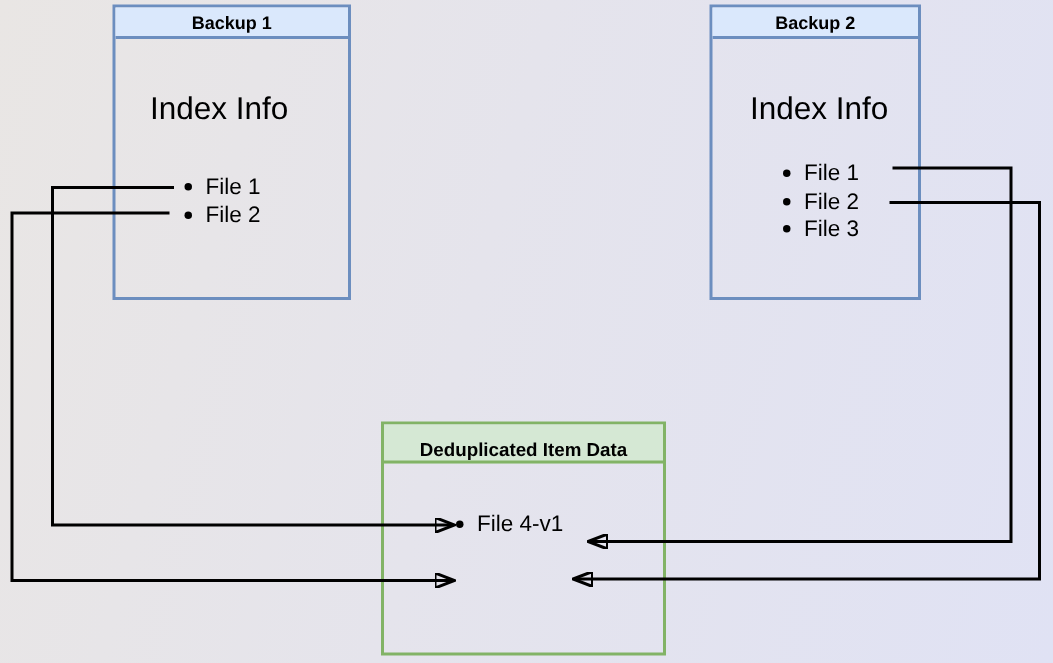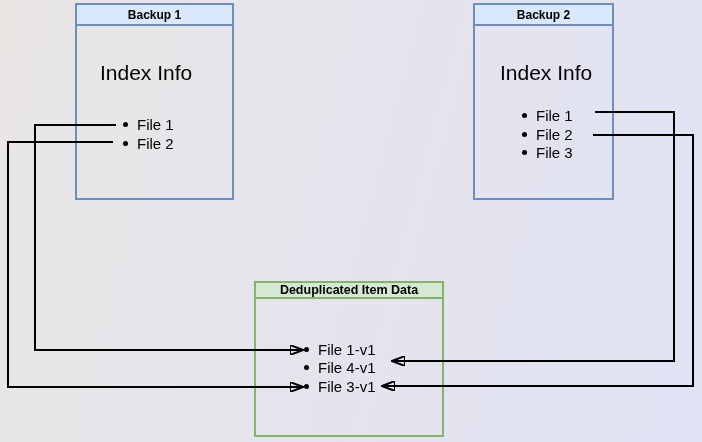--- a/index.html
+++ b/index.html
@@ -23,21 +23,21 @@
     font-weight:bold;
     box-sizing:border-box;
   }
   .backup-box .box-header{
     height:21px;
     font-size:12px;
     background:var(--backup-header-fill,#dae8fc);
     border-bottom:2px solid var(--backup-border,#6c8ebf);
   }
   .dedup-box .box-header{
-    height:16px;
+    height:26px;
     font-size:12.5px;
     background:var(--dedup-header-fill,#d5e8d4);
     border-bottom:2px solid var(--dedup-border,#82b366);
     align-items:flex-end;
   }
   .section-label{
     position:absolute;
     font-size:21px;
     white-space:nowrap;
   }
@@ -108,29 +108,21 @@
   </div>
 
   <div class="box dedup-box" style="left:254px;top:281px;width:190px;height:156px;">
     <div class="box-header">
       <span>Deduplicated Item Data</span>
     </div>
   </div>
   <div class="file-list" style="left:304px;top:340px;">
     <div class="file-row">
       <span class="bullet"></span>
-      <span>File 1-v1</span>
-    </div>
-    <div class="file-row">
-      <span class="bullet"></span>
       <span>File 4-v1</span>
-    </div>
-    <div class="file-row">
-      <span class="bullet"></span>
-      <span>File 3-v1</span>
     </div>
   </div>
 
   <svg id="connector-layer" width="702" height="442" viewBox="0 0 702 442">
     <defs>
       <marker id="arrowhead" markerUnits="userSpaceOnUse" markerWidth="14" markerHeight="10" refX="12" refY="5" orient="auto">
         <path d="M0,0 L13,5 L0,10 Z" fill="#000" stroke="none"></path>
       </marker>
     </defs>
     <path d="M116,125 L35,125 L35,350 L302,350" marker-end="url(#arrowhead)"></path>

